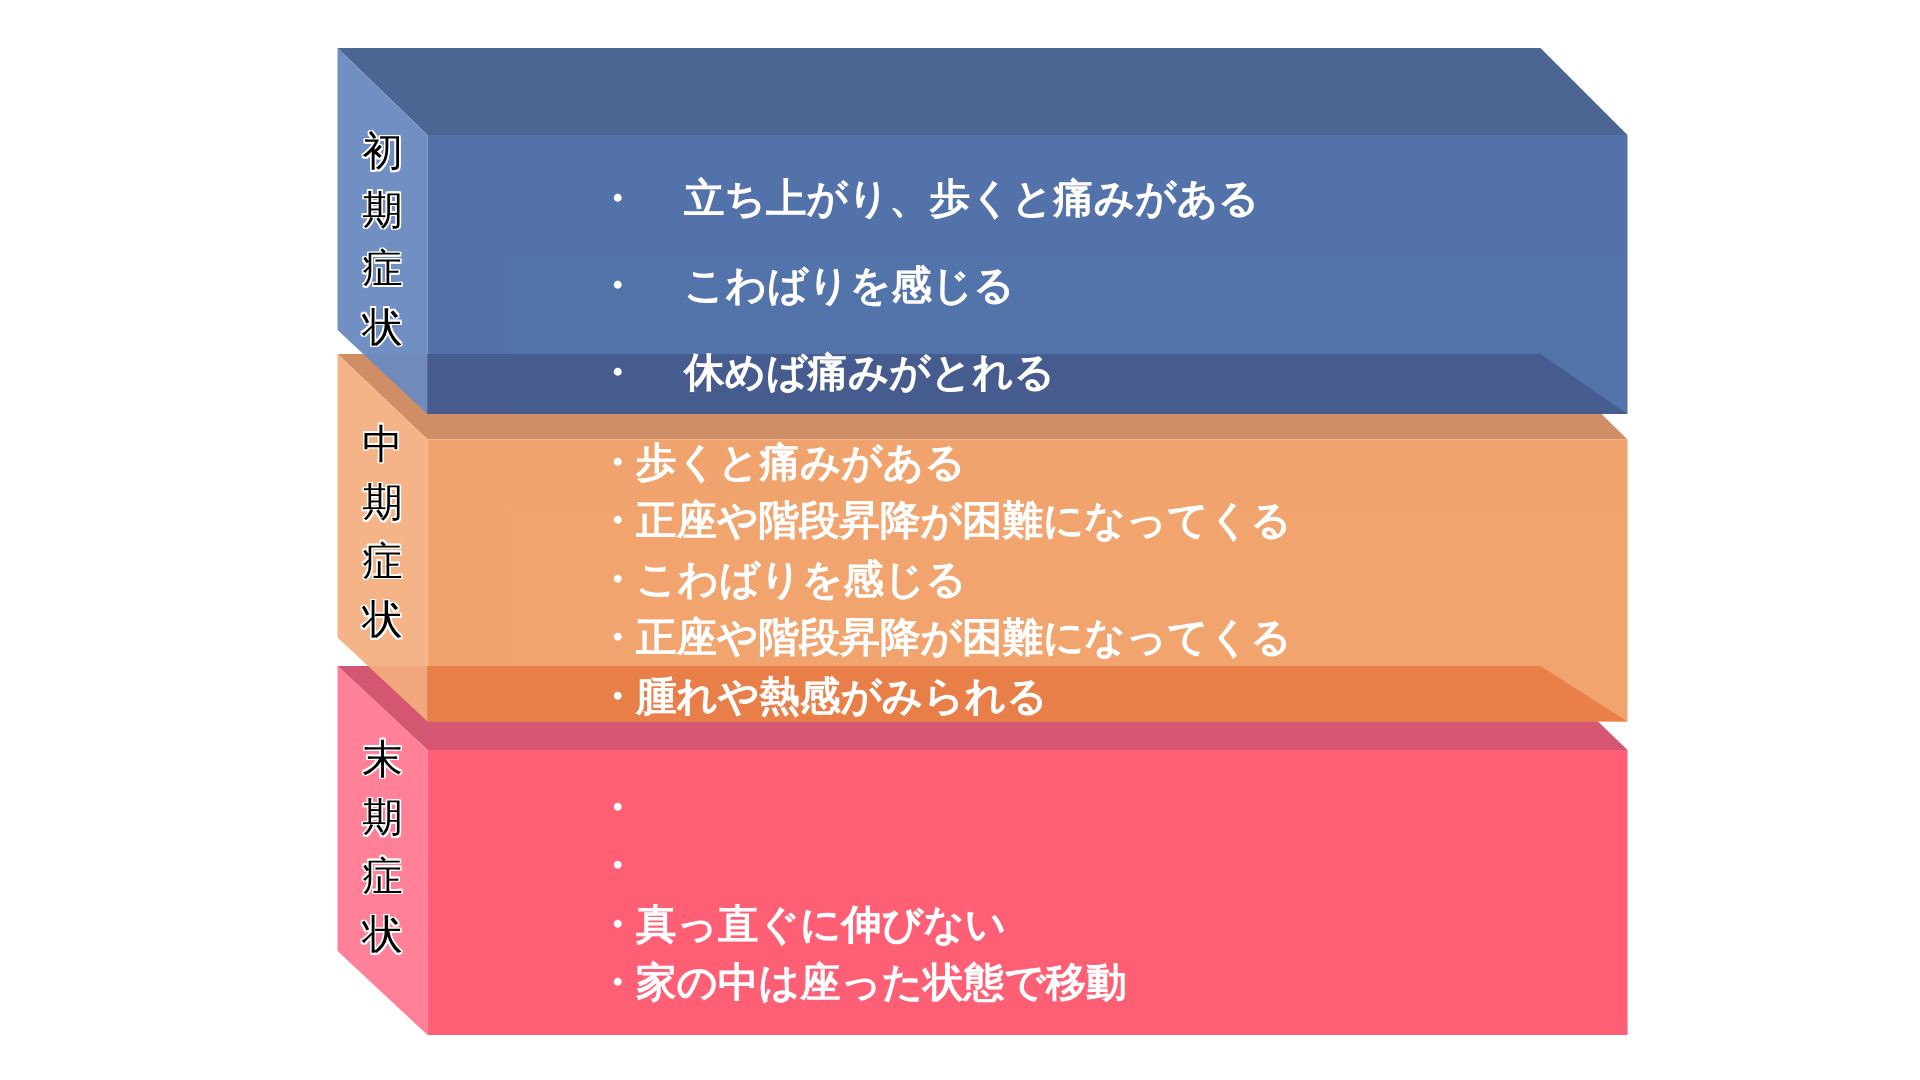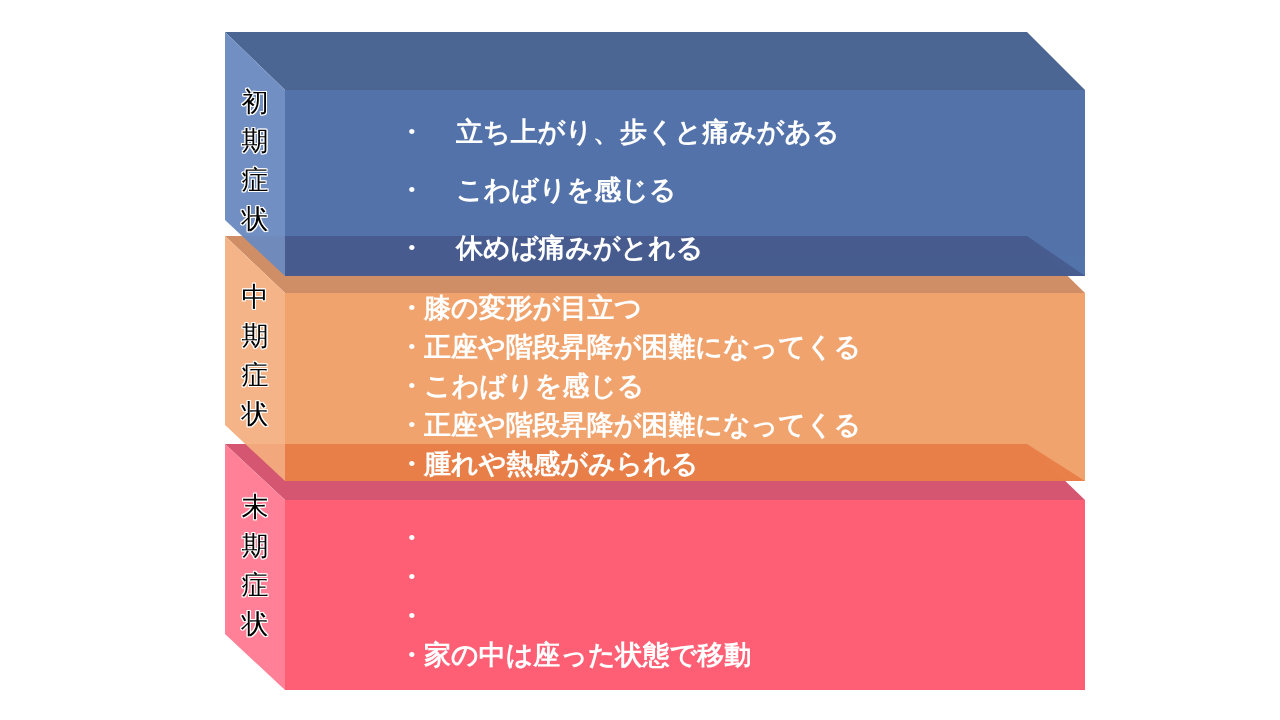--- a/index.html
+++ b/index.html
@@ -82,21 +82,21 @@
       </li>
     <li>
         <span class="bullet">・</span>
         <span>休めば痛みがとれる</span>
       </li>
   </ul>
 
   <ul class="list mid">
     <li>
         <span class="bullet">・</span>
-        <span>膝の変形が目立つ</span>
+        <span>歩くと痛みがある</span>
       </li>
     <li>
         <span class="bullet">・</span>
         <span>正座や階段昇降が困難になってくる</span>
       </li>
     <li>
         <span class="bullet">・</span>
         <span>こわばりを感じる</span>
       </li>
     <li>
@@ -111,19 +111,20 @@
 
   <ul class="list late">
     <li>
         <span class="bullet">・</span>
       </li>
     <li>
         <span class="bullet">・</span>
       </li>
     <li>
         <span class="bullet">・</span>
+        <span>真っ直ぐに伸びない</span>
       </li>
     <li>
         <span class="bullet">・</span>
         <span>家の中は座った状態で移動</span>
       </li>
   </ul>
 </div>
 
 </body></html>

